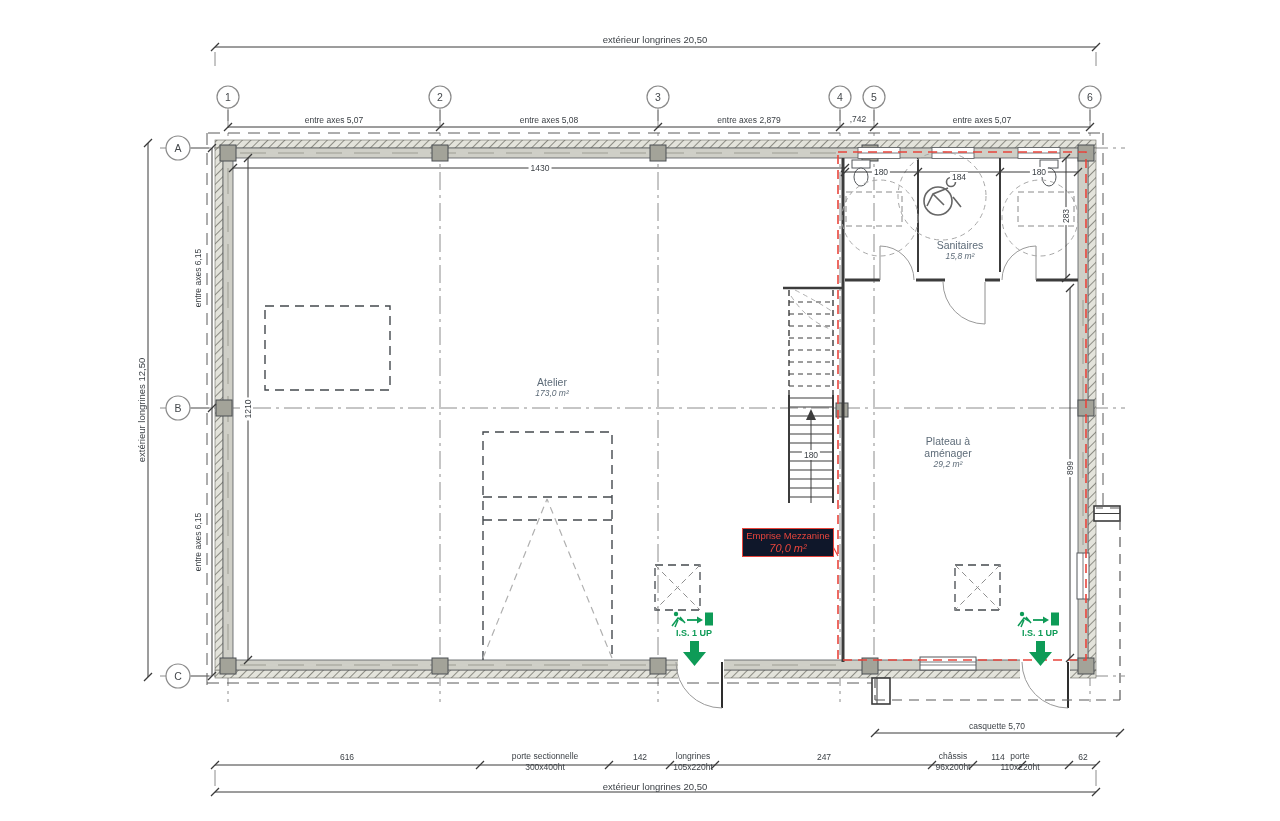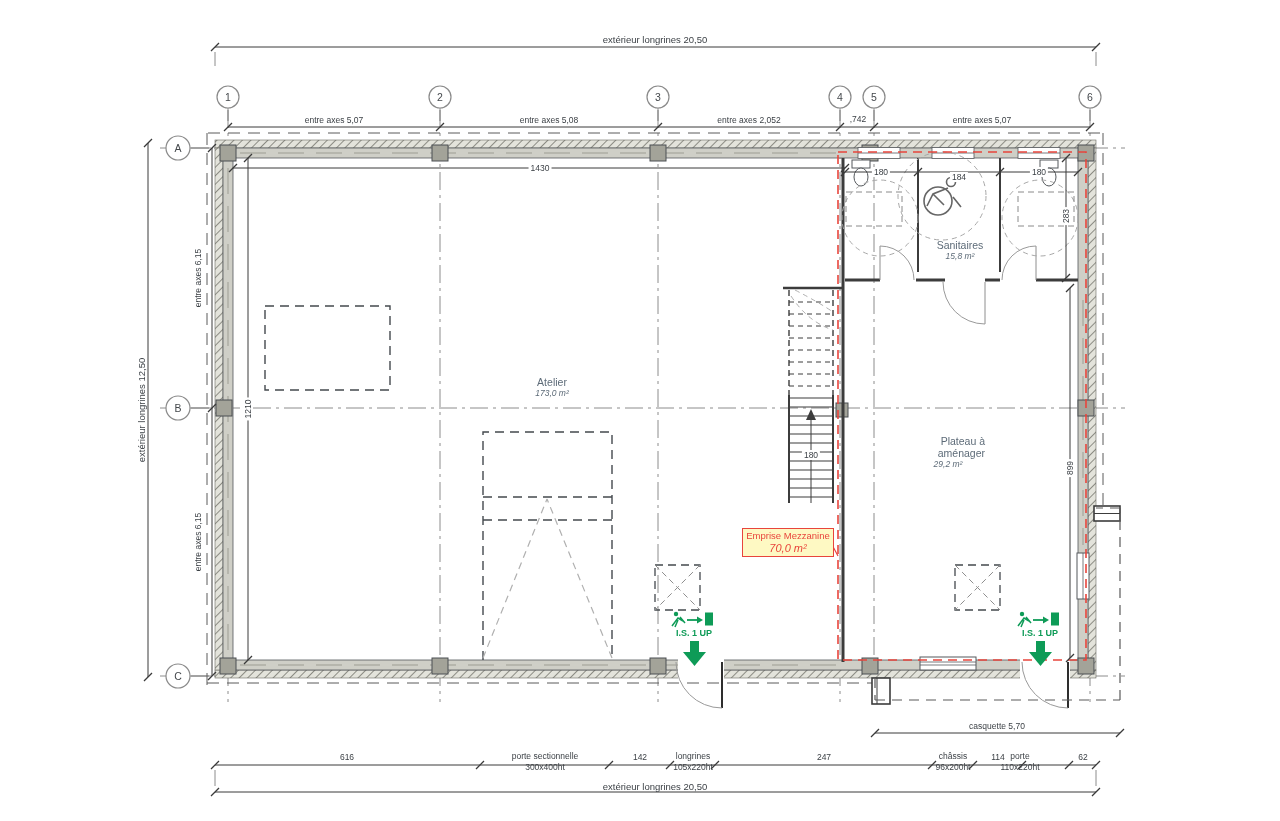--- a/index.html
+++ b/index.html
@@ -8,23 +8,23 @@
   #gfx{position:absolute;left:0;top:0;width:1280px;height:821px;}
   .lbl{position:absolute;transform:translate(-50%,-50%);font-size:9.5px;color:#3a3f44;
        white-space:nowrap;z-index:5;}
   .lbl.v{transform:translate(-50%,-50%) rotate(-90deg);}
   .lbl.bg{background:#fff;padding:0 2px;}
   .lbl.sm{font-size:8.5px;}
   .lbl.bubble{font-size:10.5px;color:#44484c;}
   .two{display:flex;flex-direction:column;align-items:center;line-height:1.25;text-align:center;}
   .room{position:absolute;transform:translate(-50%,-50%);display:flex;flex-direction:column;
         align-items:center;color:#5d6b78;z-index:5;text-align:center;}
-  .room-name{font-size:10.5px;text-align:right;}
+  .room-name{font-size:10.5px;}
   .room-area{font-size:8.5px;font-style:italic;}
-  .mezz{position:absolute;border:1.4px solid #e8453c;background:#fef9c3;color:#e8453c;
+  .mezz{position:absolute;border:1.4px solid #e8453c;background:#0f172a;color:#e8453c;
         display:flex;flex-direction:column;align-items:center;justify-content:center;
         line-height:1.25;z-index:6;}
   .mezz .m-name{font-size:9.5px;}
   .mezz .m-area{font-size:11px;font-style:italic;}
   .exit-lbl{position:absolute;transform:translate(-50%,-50%);font-size:9px;font-weight:bold;
         color:#0e9b57;white-space:nowrap;z-index:6;}
 </style>
 </head>
 <body>
 
@@ -225,21 +225,21 @@
   <div class="lbl bubble" style="left:658px;top:97px">3</div>
   <div class="lbl bubble" style="left:840px;top:97px">4</div>
   <div class="lbl bubble" style="left:874px;top:97px">5</div>
   <div class="lbl bubble" style="left:1090px;top:97px">6</div>
   <div class="lbl bubble" style="left:178px;top:148px">A</div>
   <div class="lbl bubble" style="left:178px;top:408px">B</div>
   <div class="lbl bubble" style="left:178px;top:676px">C</div>
 
   <div class="lbl sm" style="left:334px;top:120px">entre axes 5,07</div>
   <div class="lbl sm" style="left:549px;top:120px">entre axes 5,08</div>
-  <div class="lbl sm" style="left:749px;top:120px">entre axes 2,052</div>
+  <div class="lbl sm" style="left:749px;top:120px">entre axes 2,879</div>
   <div class="lbl sm" style="left:858px;top:119px">,742</div>
   <div class="lbl sm" style="left:982px;top:120px">entre axes 5,07</div>
 
   <div class="lbl v" style="left:141px;top:410px">extérieur longrines 12,50</div>
   <div class="lbl v sm" style="left:198px;top:278px">entre axes 6,15</div>
   <div class="lbl v sm" style="left:198px;top:542px">entre axes 6,15</div>
 
   <div class="lbl v sm" style="left:1176px;top:219px">355</div>
   <div class="lbl v sm two" style="left:1170px;top:316px">
     <span>châssis</span>

